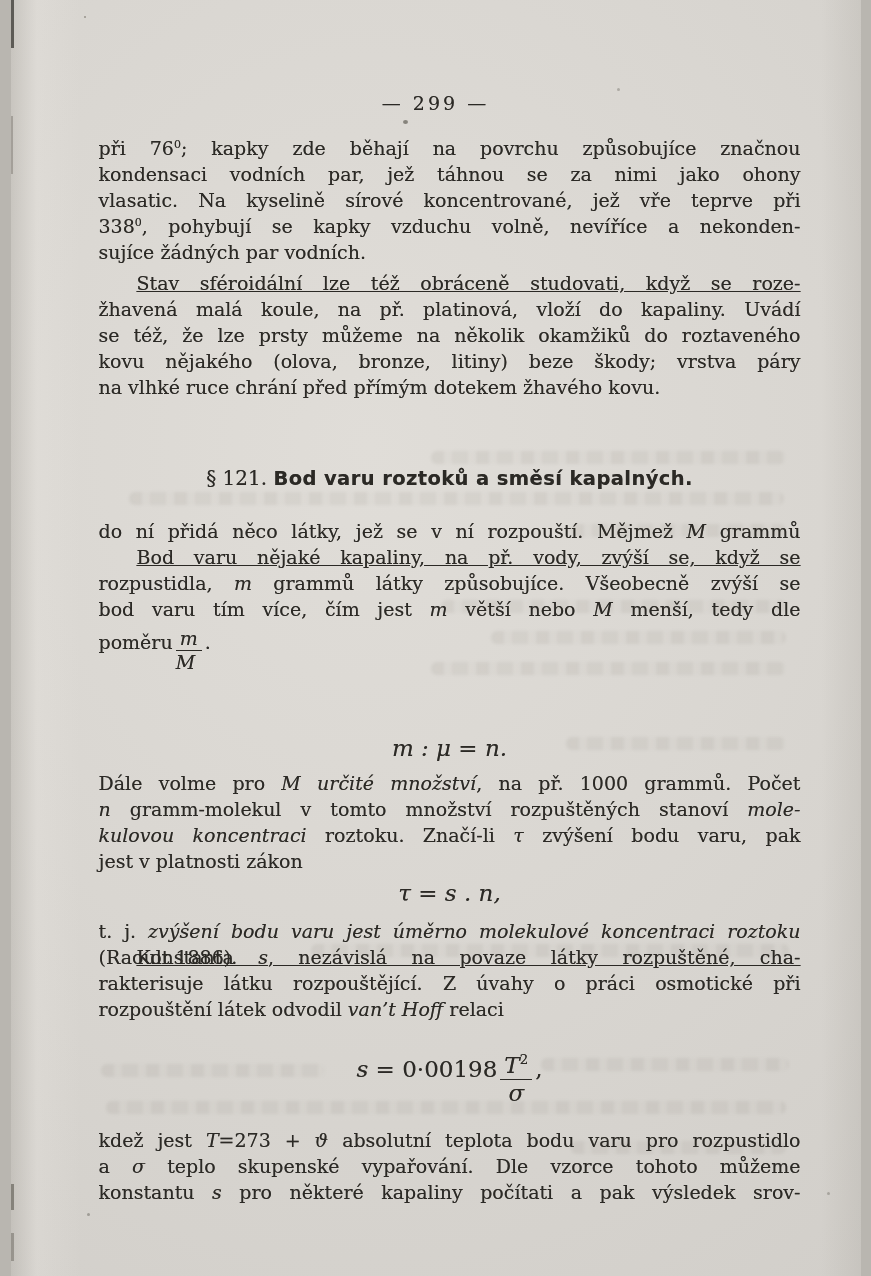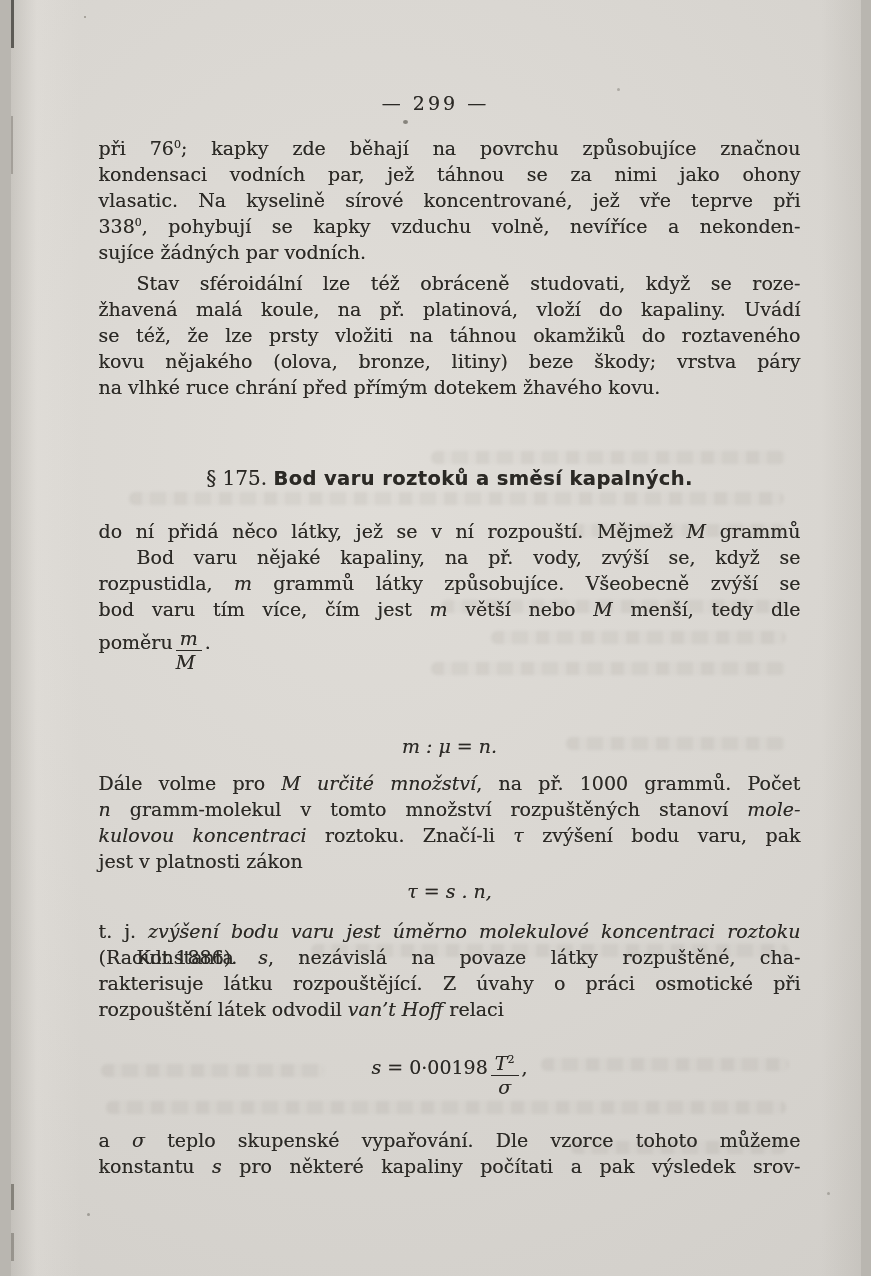--- a/index.html
+++ b/index.html
@@ -17,27 +17,27 @@
   }
   .txt{ text-shadow:0 0 .5px rgba(43,41,37,.55); }
   .col{ position:absolute; left:88px; width:702px; }
   .pagehead{ position:absolute; left:0; top:92px; width:100%; text-align:center;
     font-size:19px; letter-spacing:3px; }
   .para{ font-size:19px; }
   .line{ height:26px; line-height:26px; white-space:nowrap; display:flex; }
   
   .line{ display:block; text-align:justify; text-align-last:justify; }
   .line.last{ text-align-last:left; }
-  .indent{ text-indent:38px; }
+  .indent{ text-indent:38px;text-decoration:underline; }
   .it{ font-style:italic; }
   sup{ font-size:.58em; vertical-align:super; line-height:0; }
   .heading{ position:absolute; left:88px; top:466px; width:702px; text-align:center; text-align-last:center; white-space:nowrap;}
   .hprefix{ font-size:20px; }
   .htitle{ font-family:"DejaVu Sans","Liberation Sans",sans-serif; font-weight:bold; font-size:19.5px; letter-spacing:.4px;text-align:right; }
-  .formula{ position:absolute; left:88px; width:702px; text-align:center; text-align-last:center; font-size:19px; }
+  .formula{ position:absolute; left:88px; width:702px; text-align:center; text-align-last:center; font-size:23px; }
   .frac{ display:inline-block; vertical-align:-1.05em; text-align:center; line-height:1.1; margin:0 3px; }
   .frac .fnum{ display:block; border-bottom:1.4px solid #2b2925; padding:0 4px 1px; }
   .frac .fden{ display:block; padding-top:1px; }
   .fracline{ height:52px; line-height:48px; text-align-last:left; }
   
   .ghost{ position:absolute; height:13px; border-radius:6px; filter:blur(1.4px); opacity:.5; pointer-events:none;
     background:repeating-linear-gradient(90deg, rgba(112,106,96,.20) 0 13px, rgba(112,106,96,.05) 13px 21px, rgba(112,106,96,.17) 21px 37px, rgba(112,106,96,.04) 37px 45px);}
   .g1{left:420px;top:451px;width:355px;}
   .g2{left:118px;top:492px;width:655px;}
   .g3{left:560px;top:524px;width:215px;}
@@ -101,27 +101,27 @@
     <div class="line"><span>při 76</span><sup>0</sup><span>; kapky zde běhají na povrchu způsobujíce značnou</span></div>
     <div class="line"><span>kondensaci vodních par, jež táhnou se za nimi jako ohony</span></div>
     <div class="line"><span>vlasatic. Na kyselině sírové koncentrované, jež vře teprve při</span></div>
     <div class="line"><span>338</span><sup>0</sup><span>, pohybují se kapky vzduchu volně, nevíříce a nekonden-</span></div>
     <div class="line last"><span>sujíce žádných par vodních.</span></div>
   </div>
 
   <div id="p2" class="col para">
     <div class="line indent"><span>Stav sféroidální lze též obráceně studovati, když se roze-</span></div>
     <div class="line"><span>žhavená malá koule, na př. platinová, vloží do kapaliny. Uvádí</span></div>
-    <div class="line"><span>se též, že lze prsty vložiti na táhnou okamžiků do roztaveného</span></div>
+    <div class="line"><span>se též, že lze prsty můžeme na několik okamžiků do roztaveného</span></div>
     <div class="line"><span>kovu nějakého (olova, bronze, litiny) beze škody; vrstva páry</span></div>
     <div class="line last"><span>na vlhké ruce chrání před přímým dotekem žhavého kovu.</span></div>
   </div>
 
   <div class="heading">
-    <span class="hprefix">§ 175. </span><span class="htitle">Bod varu roztoků a směsí kapalných.</span>
+    <span class="hprefix">§ 121. </span><span class="htitle">Bod varu roztoků a směsí kapalných.</span>
   </div>
 
   <div id="p3" class="col para">
     <div class="line"><span>do ní přidá něco látky, jež se v ní rozpouští. Mějmež </span><span class="it">M</span><span> grammů</span></div>
     <div class="line indent"><span>Bod varu nějaké kapaliny, na př. vody, zvýší se, když se</span></div>
     <div class="line"><span>rozpustidla, </span><span class="it">m</span><span> grammů látky způsobujíce. Všeobecně zvýší se</span></div>
     <div class="line"><span>bod varu tím více, čím jest </span><span class="it">m</span><span> větší nebo </span><span class="it">M</span><span> menší, tedy dle</span></div>
   </div>
   <div id="p3f" class="col para fracline line">
     <span>poměru</span><span class="frac"><span class="fnum it">m</span><span class="fden it">M</span></span><span>.</span>
@@ -148,17 +148,18 @@
     <div class="line indent"><span>Konstanta </span><span class="it">s</span><span>, nezávislá na povaze látky rozpuštěné, cha-</span></div>
     <div class="line"><span>rakterisuje látku rozpouštějící. Z úvahy o práci osmotické při</span></div>
     <div class="line last"><span>rozpouštění látek odvodil </span><span class="it">van’t Hoff</span><span> relaci</span></div>
   </div>
 
   <div id="f3" class="formula">
     <span class="it">s</span><span> = </span><span>0·00198</span><span class="frac"><span class="fnum"><span class="it">T</span><sup>2</sup></span><span class="fden it">σ</span></span><span>,</span>
   </div>
 
   <div id="p8" class="col para">
+    <div class="line"><span>kdež jest </span><span class="it">T</span><span>=273 + </span><span class="it">ϑ</span><span> absolutní teplota bodu varu pro rozpustidlo</span></div>
     <div class="line"><span>a </span><span class="it">σ</span><span> teplo skupenské vypařování. Dle vzorce tohoto můžeme</span></div>
     <div class="line"><span>konstantu </span><span class="it">s</span><span> pro některé kapaliny počítati a pak výsledek srov-</span></div>
   </div>
 
 </div>
 
 </body></html>

